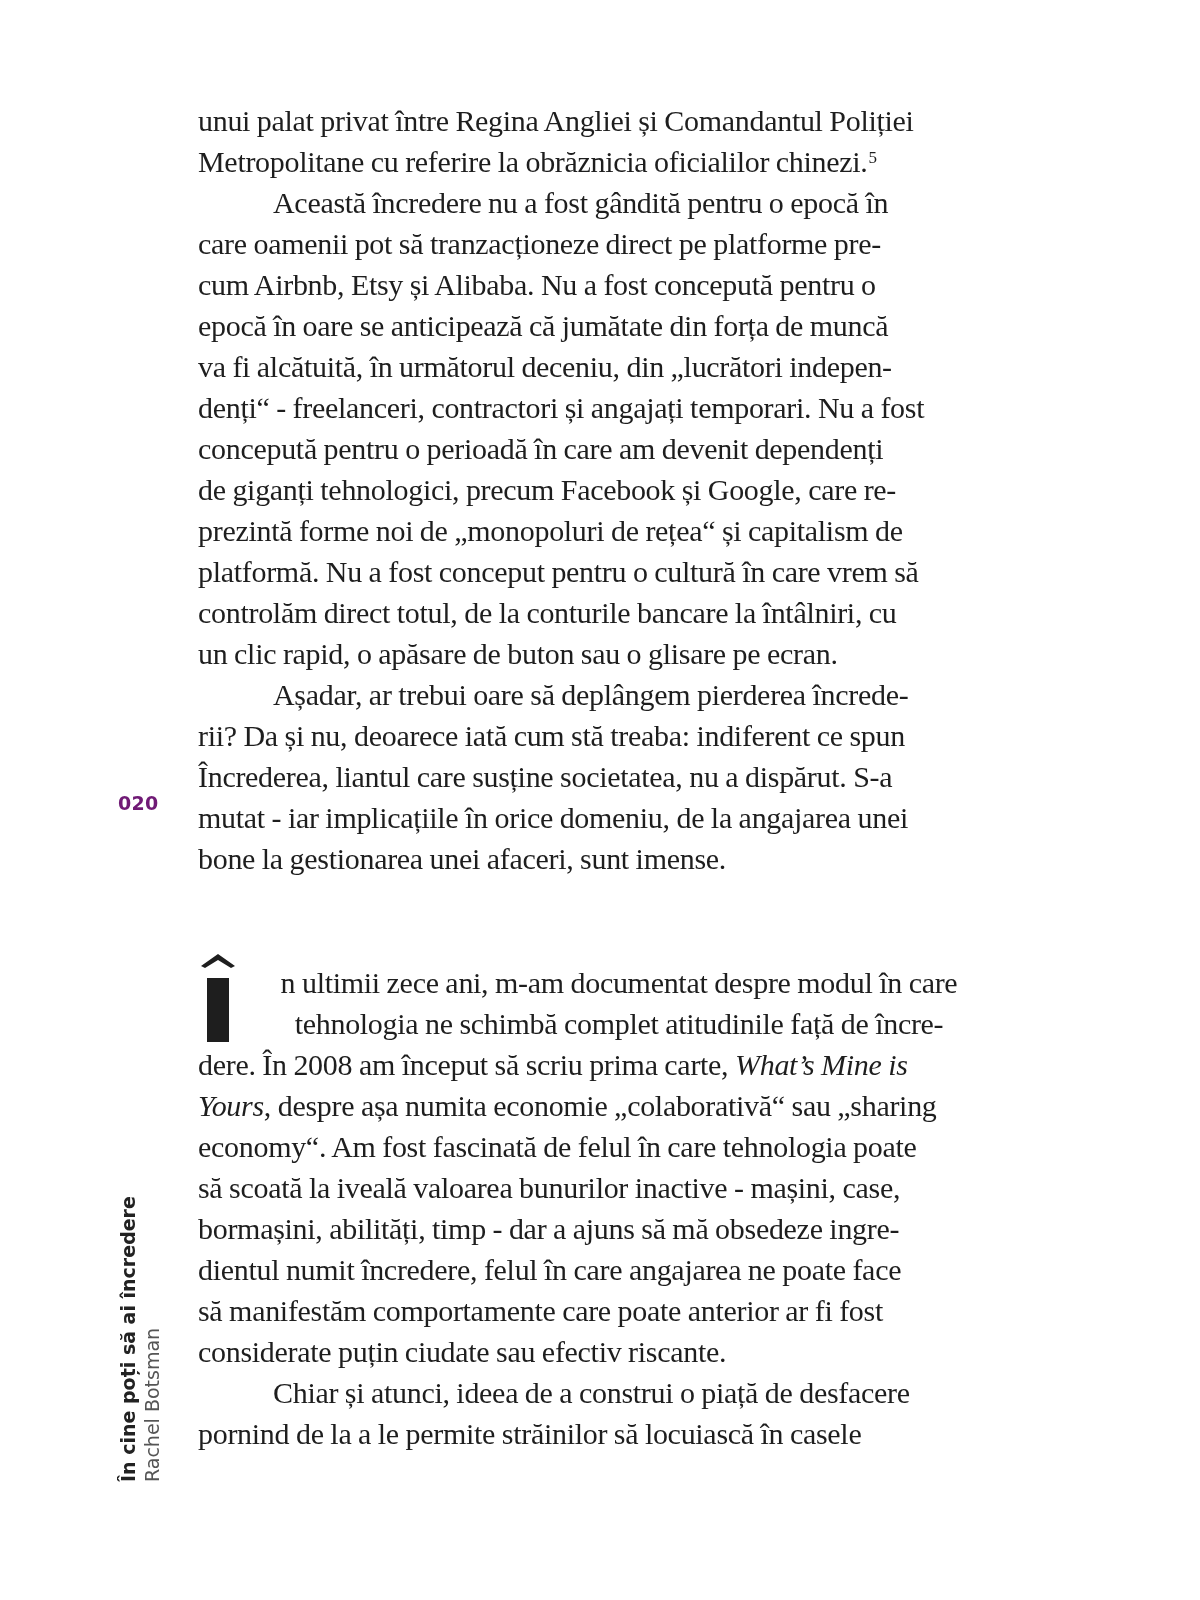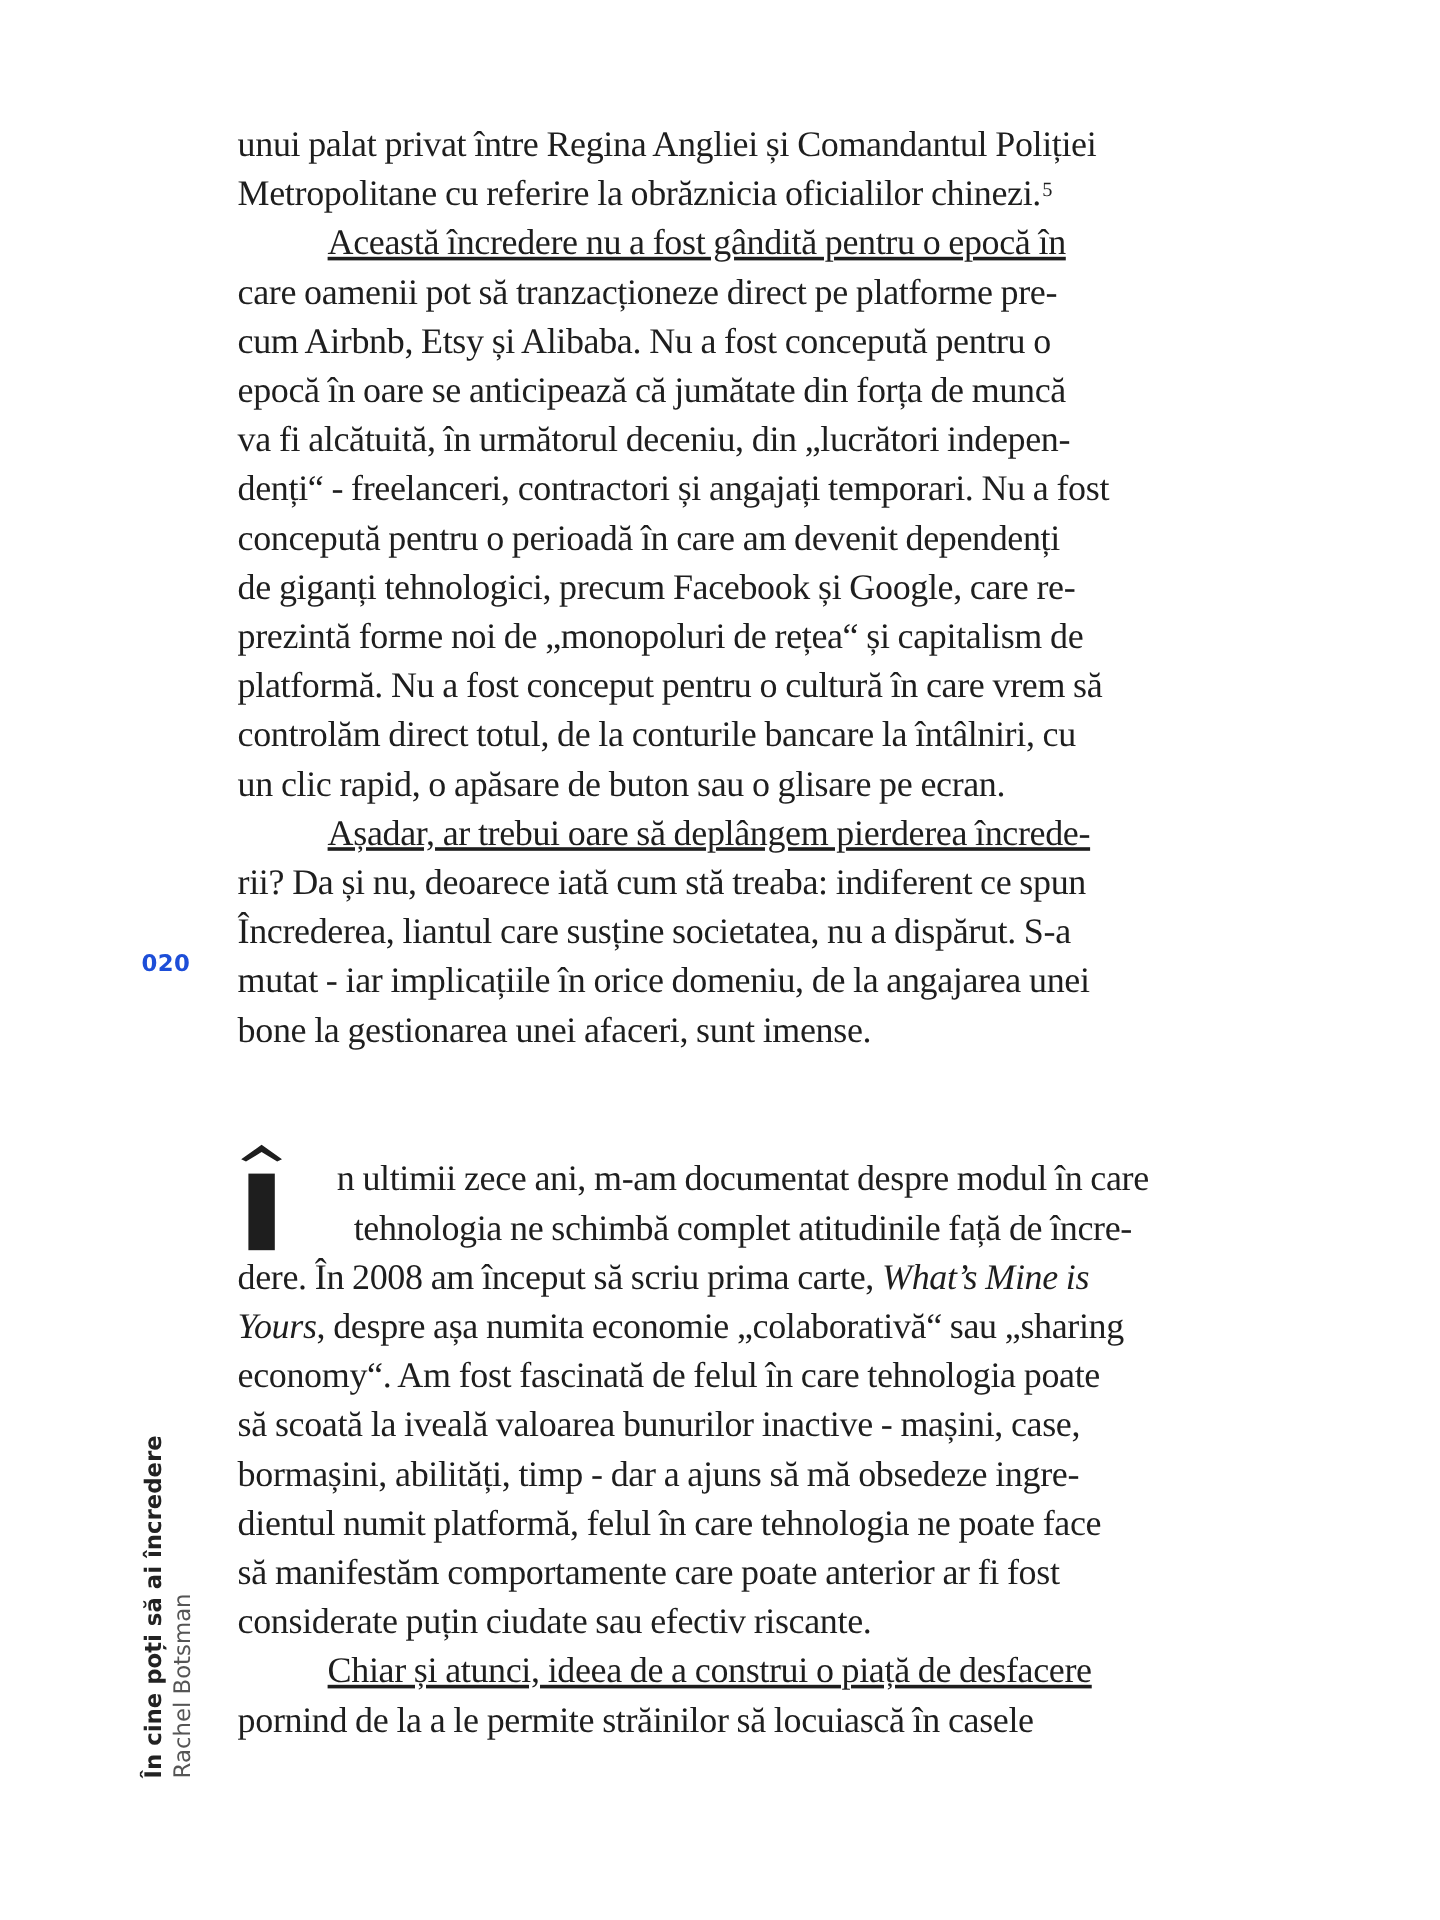--- a/index.html
+++ b/index.html
@@ -30,21 +30,21 @@
       letter-spacing: -0.3px;
       word-spacing: -0.5px;
     }
     .block-1 { top: 100px; }
     .block-2 { top: 962px; }
     .line {
       display: block;
       white-space: nowrap;
       height: 41px;
     }
-    .indent { padding-left: 75px; text-decoration: underline; }
+    .indent { padding-left: 75px; }
     .drop-indent { padding-left: 52px; text-align: center; }
     sup.fn {
       font-size: 17px;
       vertical-align: top;
       position: relative;
       top: -4px;
       margin-left: 1px;
     }
     em { font-style: italic; }
     .drop-cap {
@@ -54,21 +54,21 @@
       width: 40px;
       height: 90px;
     }
     .page-number {
       position: absolute;
       left: 118px;
       top: 792px;
       font-family: "DejaVu Sans", "Liberation Sans", sans-serif;
       font-size: 19px;
       font-weight: bold;
-      color: #1d4ed8;
+      color: #701a75;
       letter-spacing: 0.3px;
     }
     .running-footer {
       position: absolute;
       left: 116px;
       top: 1482px;
       transform: rotate(-90deg);
       transform-origin: left top;
       white-space: nowrap;
       font-family: "DejaVu Sans", "Liberation Sans", sans-serif;
@@ -120,21 +120,21 @@
   </svg>
 
   <div class="text-block block-2">
     <span class="line drop-indent">n ultimii zece ani, m-am documentat despre modul în care</span>
     <span class="line drop-indent">tehnologia ne schimbă complet atitudinile față de încre-</span>
     <span class="line"><span>dere. În 2008 am început să scriu prima carte, </span><em>What’s Mine is</em></span>
     <span class="line"><em>Yours</em><span>, despre așa numita economie „colaborativă“ sau „sharing</span></span>
     <span class="line">economy“. Am fost fascinată de felul în care tehnologia poate</span>
     <span class="line">să scoată la iveală valoarea bunurilor inactive - mașini, case,</span>
     <span class="line">bormașini, abilități, timp - dar a ajuns să mă obsedeze ingre-</span>
-    <span class="line">dientul numit platformă, felul în care tehnologia ne poate face</span>
+    <span class="line">dientul numit încredere, felul în care angajarea ne poate face</span>
     <span class="line">să manifestăm comportamente care poate anterior ar fi fost</span>
     <span class="line">considerate puțin ciudate sau efectiv riscante.</span>
     <span class="line indent">Chiar și atunci, ideea de a construi o piață de desfacere</span>
     <span class="line">pornind de la a le permite străinilor să locuiască în casele</span>
   </div>
 
   <div class="page-number">020</div>
 
   <div class="running-footer">
     <span class="footer-title">În cine poți să ai încredere</span>

